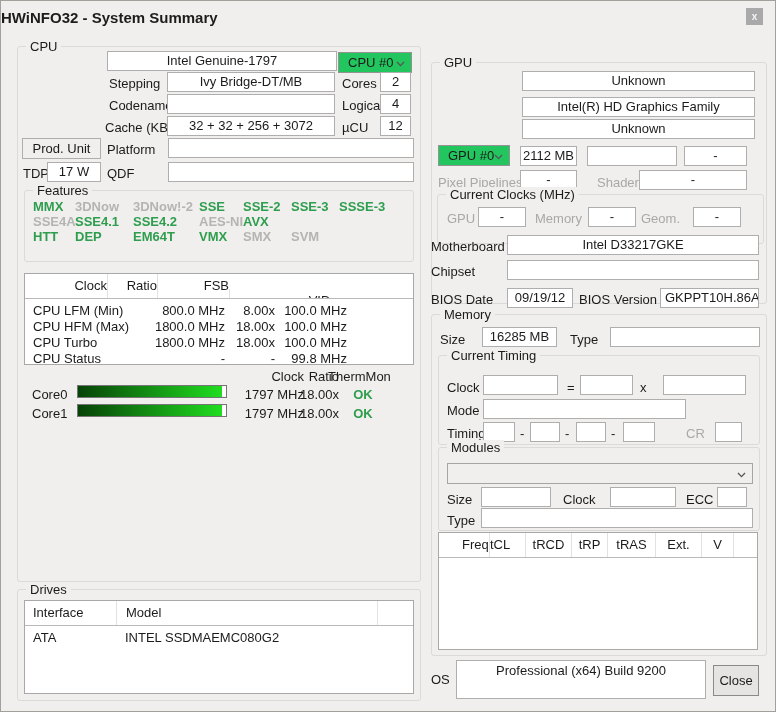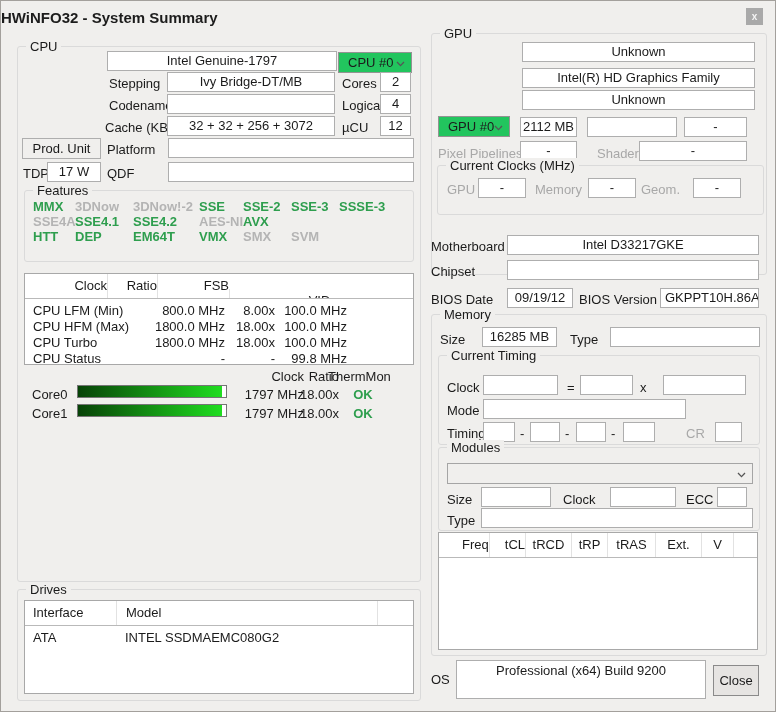--- a/index.html
+++ b/index.html
@@ -45,21 +45,21 @@
   .fw0{width:42px}.fw1{width:58px}.fw2{width:66px}.fw3{width:44px}.fw4{width:48px}
   .on{color:#2e9e4e}.off{color:#b4b4b4}.alert{color:#c22e2e}
   
   .bar { position:absolute; width:150px; height:13px; background:#fff;
          border:1px solid #757575; }
   .bar-fill { height:100%; background:linear-gradient(to right,#074207,#20dd20); }
   .ok { color:#2e9e4e; font-weight:bold; }
   
   .dc0{width:91px;padding-left:8px;} .dc1{width:261px;padding-left:9px;} .dc2{flex:1;}
   
-  .mc0{width:50px;padding-left:23px;} .mc1{width:36px;text-align:right;}
+  .mc0{width:50px;padding-left:23px;} .mc1{width:36px;text-align:left;}
   .mc2{width:46px;text-align:center;} .mc3{width:36px;text-align:center;}
   .mc4{width:48px;text-align:center;} .mc5{width:46px;text-align:center;}
   .mc6{width:32px;text-align:center;} .mc7{flex:1;}
 </style>
 </head>
 <body>
 
 <div class="w">
 
   <div class="titlebar">
@@ -197,21 +197,21 @@
         <span class="tc dc2"></span>
       </div>
       <div class="trow" style="height:22px;line-height:24px">
         <span class="tc dc0">ATA</span>
         <span class="tc dc1">INTEL SSDMAEMC080G2</span>
         <span class="tc dc2"></span>
       </div>
     </div>
   </div>
 
-  <div class="gb" style="left:430px;top:32px;width:336px;height:242px">
+  <div class="gb" style="left:430px;top:61px;width:336px;height:242px">
     <div class="gbl">GPU</div>
     <div class="fld" style="left:90px;top:8px;width:233px">Unknown</div>
     <div class="fld" style="left:90px;top:34px;width:233px">Intel(R) HD Graphics Family</div>
     <div class="fld" style="left:90px;top:56px;width:233px">Unknown</div>
 
     <div class="combo" style="left:6px;top:82px;width:72px;height:21px">
       <span>GPU #0</span>
       <svg width="9" height="6" viewBox="0 0 9 6">
           <polyline points="1,1 4.5,4.6 8,1" fill="none" stroke="#555" stroke-width="1.3"></polyline>
         </svg>

